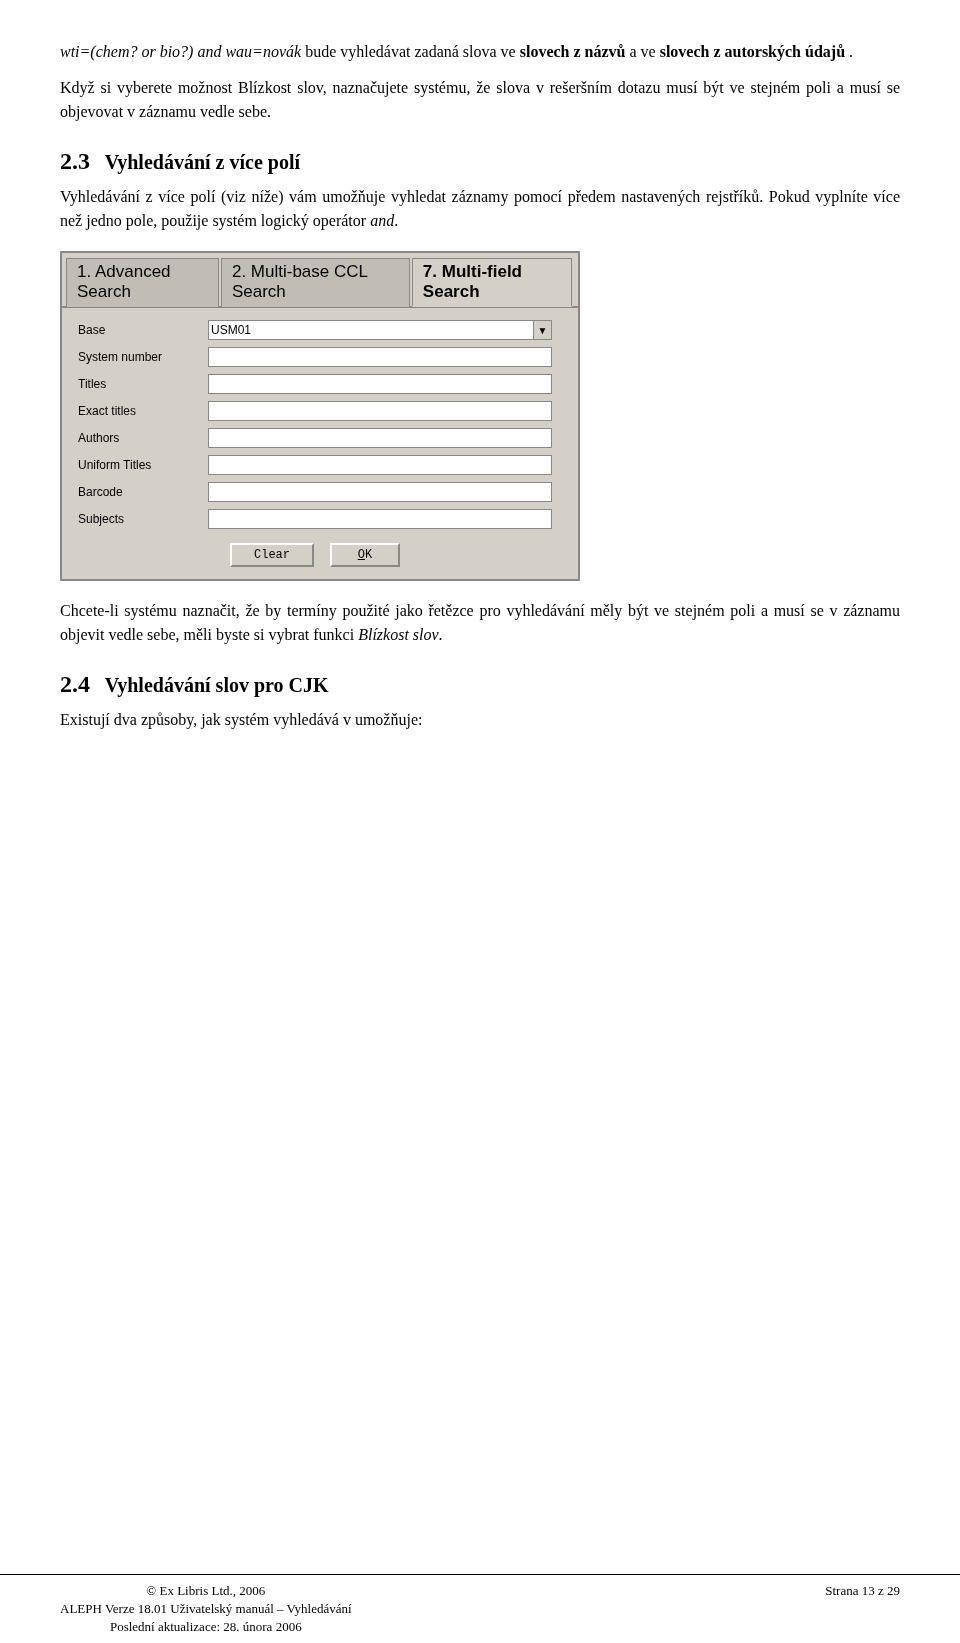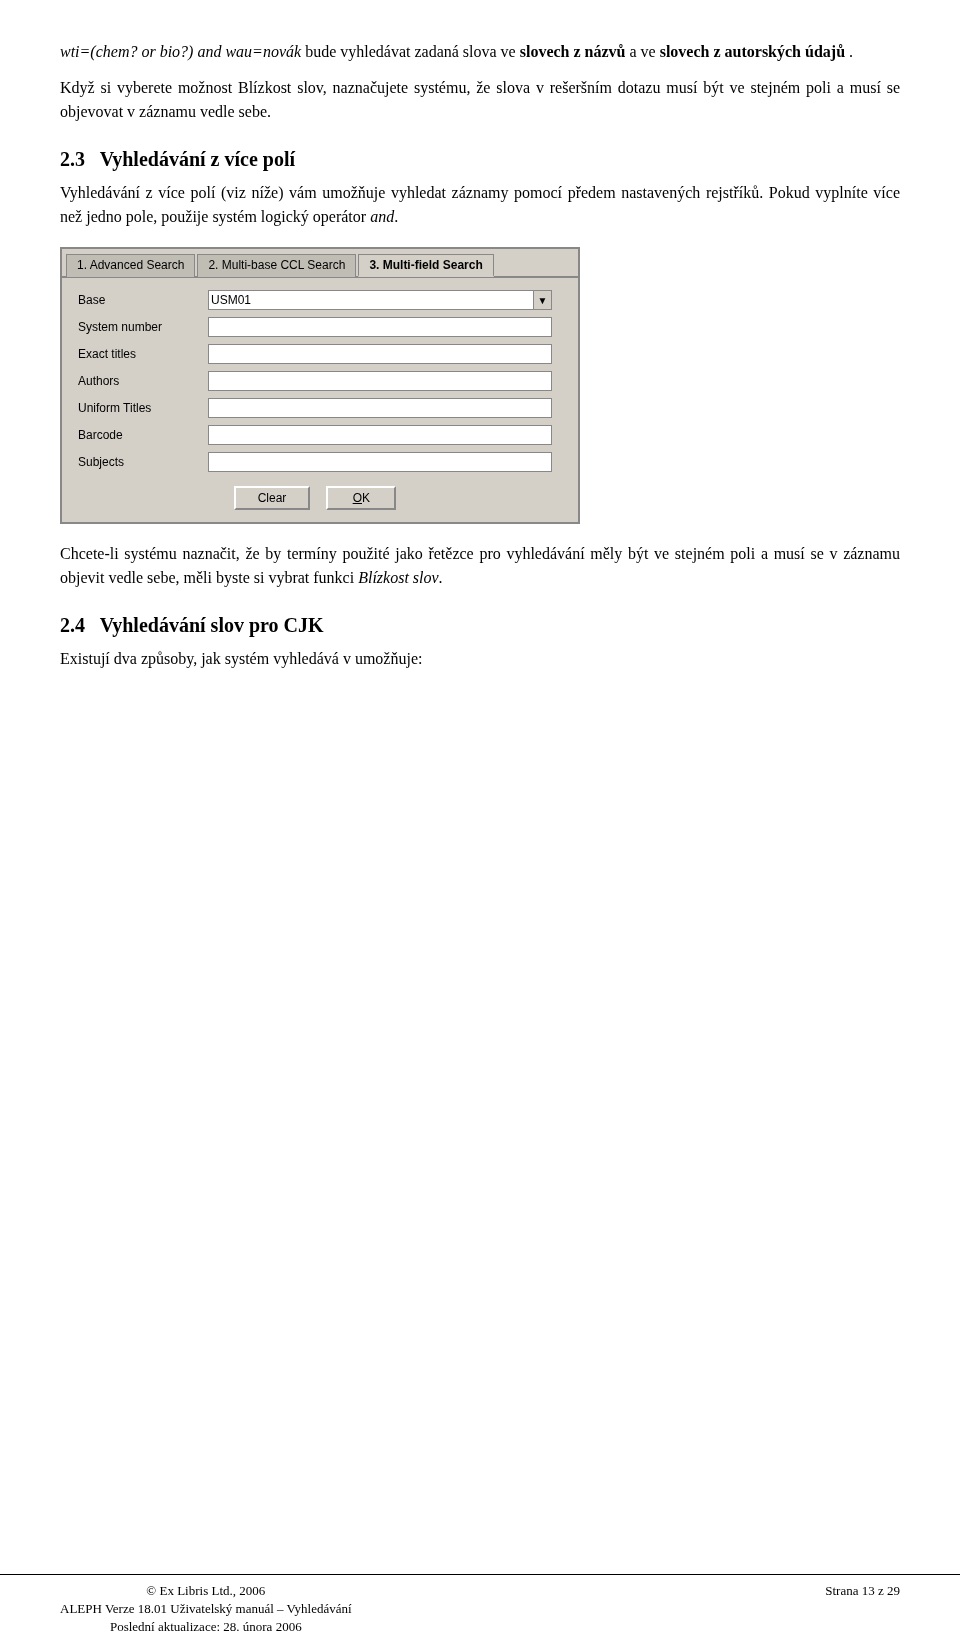--- a/index.html
+++ b/index.html
@@ -27,21 +27,21 @@
     }
 
     .section-heading {
       font-size: 20px;
       font-weight: bold;
       margin-top: 24px;
       margin-bottom: 10px;
     }
 
     .section-number {
-      font-size: 20px;
+      font-size: 24px;
       font-weight: bold;
       text-align: right;
     }
 
     em, i {
       font-style: italic;
     }
 
     strong, b {
       font-weight: bold;
@@ -67,21 +67,21 @@
       gap: 0;
     }
 
     .dialog-tab {
       padding: 3px 10px;
       border: 1px solid #888;
       border-bottom: none;
       background: #d4d0c8;
       margin-right: 2px;
       cursor: pointer;
-      font-size: 12px;
+      font-size: 17px;
       font-family: Arial, sans-serif;
       position: relative;
       top: 1px;
     }
 
     .dialog-tab.active {
       background: #d4d0c8;
       border-bottom: 2px solid #d4d0c8;
       font-weight: bold;
       z-index: 2;
@@ -155,21 +155,21 @@
 
     .dialog-buttons {
       display: flex;
       justify-content: center;
       gap: 16px;
       margin-top: 14px;
     }
 
     .dialog-button {
       padding: 3px 22px;
-      font-family: Liberation Sans, sans-serif;
+      font-family: Liberation Mono, monospace;
       font-size: 12px;
       background: #d4d0c8;
       border: 2px solid;
       border-color: #fff #888 #888 #fff;
       cursor: pointer;
       min-width: 70px;
     }
 
     
     .footer {
@@ -226,38 +226,42 @@
 
   <div class="dialog-outer">
     <div class="dialog-tabs">
       <div class="dialog-tab inactive">
         <span>1. Advanced Search</span>
       </div>
       <div class="dialog-tab inactive">
         <span>2. Multi-base CCL Search</span>
       </div>
       <div class="dialog-tab active">
-        <span>3. Multi-field Search</span>
+        <span>7. Multi-field Search</span>
       </div>
     </div>
 
     <div class="dialog-body">
 
       <div class="dialog-row">
         <div class="dialog-label">Base</div>
         <div class="dialog-select-wrapper">
           <select class="dialog-select">
             <option>USM01</option>
           </select>
           <div class="select-arrow">▼</div>
         </div>
       </div>
 
       <div class="dialog-row">
         <div class="dialog-label">System number</div>
+        <input class="dialog-input" type="text" value="" style="">
+      </div>
+      <div class="dialog-row">
+        <div class="dialog-label">Titles</div>
         <input class="dialog-input" type="text" value="" style="">
       </div>
       <div class="dialog-row">
         <div class="dialog-label">Exact titles</div>
         <input class="dialog-input" type="text" value="" style="">
       </div>
       <div class="dialog-row">
         <div class="dialog-label">Authors</div>
         <input class="dialog-input" type="text" value="" style="">
       </div>

